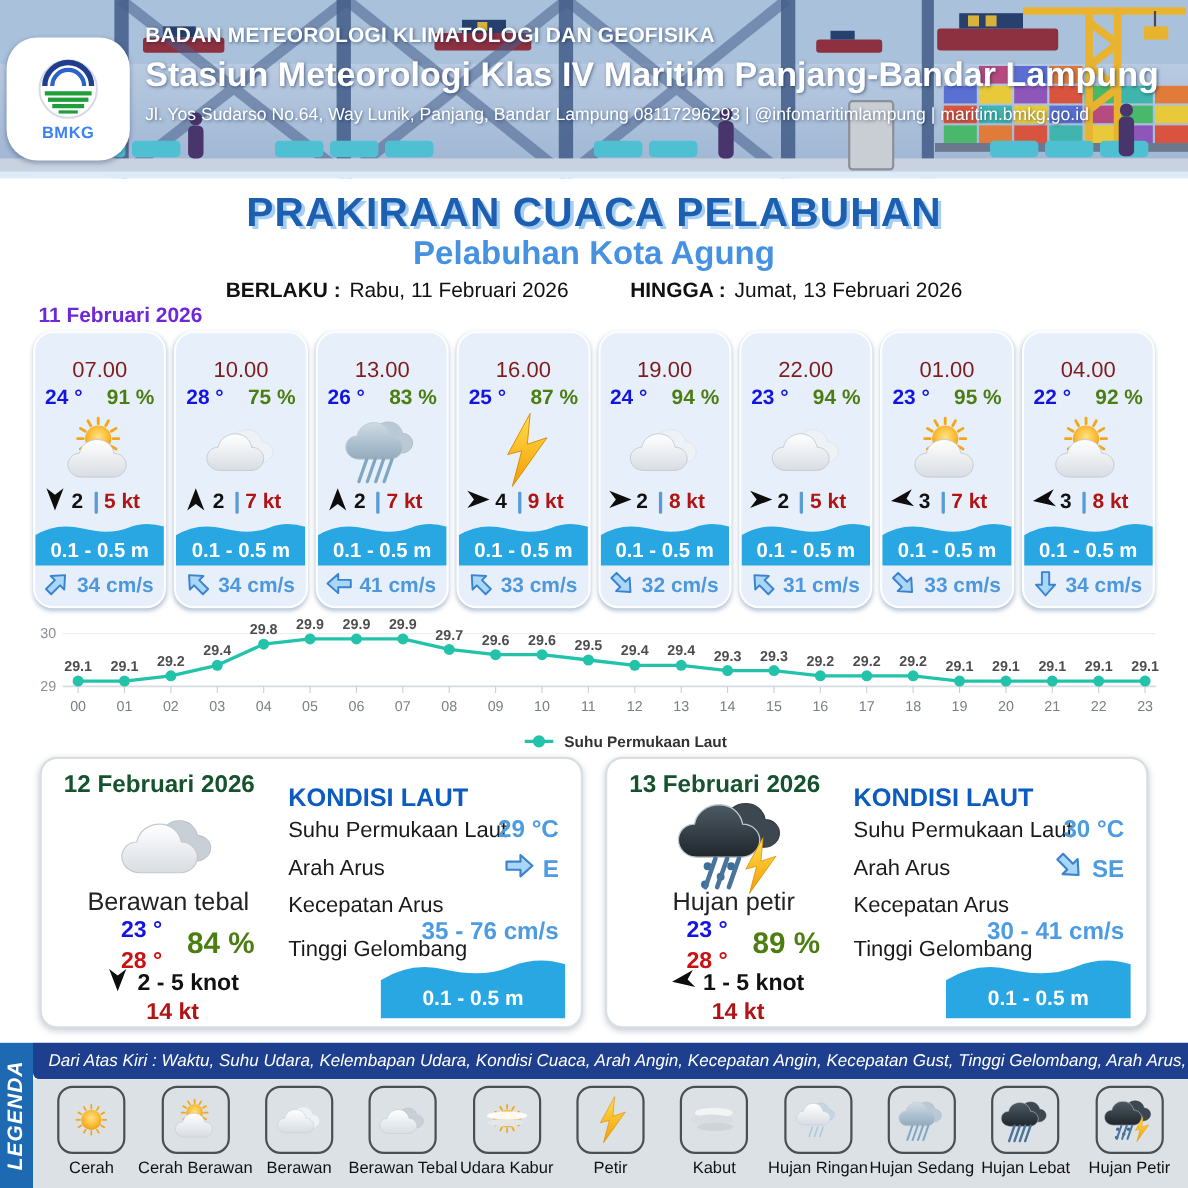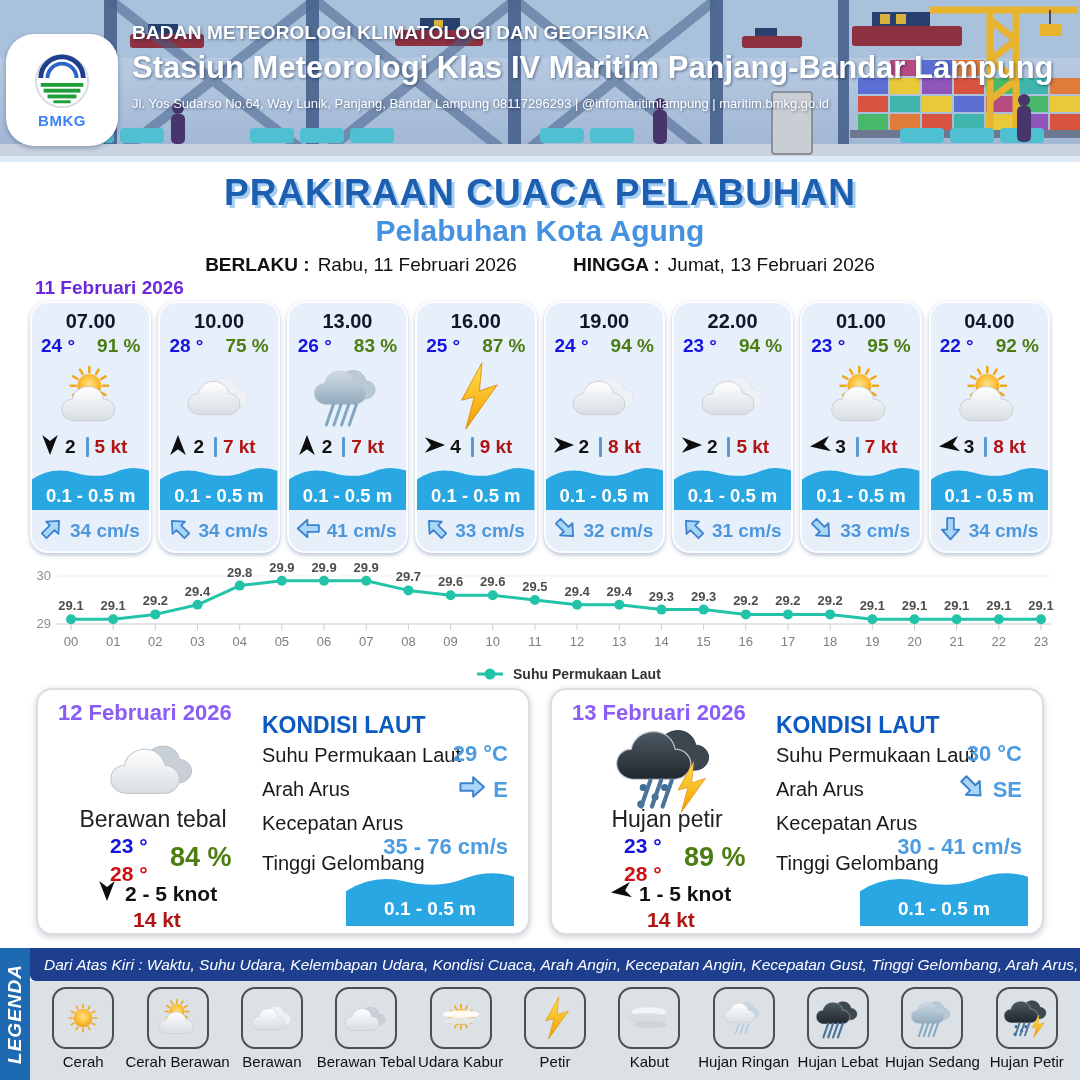--- a/index.html
+++ b/index.html
@@ -11,42 +11,42 @@
   .header{position:absolute;left:0;top:0;width:1080px;height:162px;overflow:hidden;}
   .header svg.bg{position:absolute;left:0;top:0;width:1080px;height:162px;}
   .logo-box{position:absolute;left:6px;top:34px;width:112px;height:112px;background:#fff;
             border-radius:28px;display:flex;flex-direction:column;align-items:center;
             justify-content:center;box-shadow:0 2px 5px rgba(20,40,80,.35);}
   .logo-box .bmkg-label{font-size:15px;font-weight:bold;color:#3b82f6;margin-top:2px;letter-spacing:.5px;}
   .header-text{position:absolute;left:132px;top:22px;width:940px;color:#fff;
                text-shadow:1px 1px 3px rgba(10,30,70,.55);}
   .h-agency{font-size:19px;font-weight:bold;letter-spacing:.2px;}
   .h-station{font-size:31px;font-weight:bold;margin-top:6px;}
-  .h-address{font-size:13px;margin-top:10px;font-weight:500;}
+  .h-address{font-size:16px;margin-top:10px;font-weight:500;}
   .header-strip{position:absolute;left:0;top:156px;width:1080px;height:10px;background:#dcebf7;}
 
   
   .main-title{position:absolute;left:0;top:172px;width:1080px;text-align:center;
               font-size:37px;font-weight:bold;letter-spacing:1px;color:#1c5fb0;
               text-shadow:3px 3px 0 #a6cdf2;}
   .sub-title{position:absolute;left:0;top:214px;width:1080px;text-align:center;
              font-size:30px;font-weight:bold;color:#4792e0;}
   .valid-row{position:absolute;left:0;top:254px;width:1080px;display:flex;
              justify-content:center;gap:56px;font-size:19px;color:#111;}
   .valid-row b{font-weight:bold;}
   .valid-row span.v{margin-left:8px;font-weight:normal;}
   .day1-date{position:absolute;left:35px;top:277px;font-size:19px;font-weight:bold;color:#6d28d9;}
 
   
   .cards-row{position:absolute;left:30px;top:301px;width:1020px;height:252px;
              display:grid;grid-template-columns:repeat(8,1fr);gap:7px;}
   .fcard{background:#e7effa;border:2px solid #fbfdff;border-radius:18px;
          box-shadow:0 2px 4px rgba(110,135,170,.5);display:flex;flex-direction:column;
          overflow:hidden;position:relative;}
-  .fc-time{text-align:center;font-size:20px;font-weight:bold;color:#0f172a;margin-top:7px;}
+  .fc-time{text-align:center;font-size:20px;font-weight:normal;color:#7f1d1d;margin-top:23px;}
   .fc-th{display:flex;justify-content:space-between;padding:2px 9px 0 9px;font-size:19px;font-weight:bold;}
   .fc-temp{color:#1414e0;}
   .fc-hum{color:#4c7d12;}
   .fc-icon{height:76px;display:flex;align-items:center;justify-content:center;margin-top:2px;}
   .fc-wind{display:flex;align-items:center;padding-left:7px;height:30px;font-size:19px;font-weight:bold;}
   .fc-wind .fc-ws{color:#111;margin-left:4px;}
   .fc-div{width:3px;height:20px;background:#5b9bd5;margin:0 6px 0 10px;border-radius:1px;}
   .fc-gust{color:#b11414;}
   .fc-wave{position:relative;height:50px;margin-top:auto;}
   .fc-wave svg{position:absolute;left:0;top:0;width:100%;height:100%;}
@@ -55,21 +55,21 @@
   .fc-cur{display:flex;align-items:center;height:42px;padding-left:6px;}
   .fc-curv{color:#4d97dd;font-size:19px;font-weight:bold;margin-left:5px;}
 
   
   .chart-wrap{position:absolute;left:25px;top:556px;width:1030px;height:132px;}
 
   
   .bigcard{position:absolute;top:688px;width:494px;height:247px;background:#fff;
            border:2px solid #d9dee3;border-radius:16px;box-shadow:0 2px 6px rgba(40,60,90,.25);}
   #bigcard-1{left:36px;} #bigcard-2{left:550px;}
-  .bc-date{position:absolute;left:20px;top:10px;font-size:22px;font-weight:bold;color:#8b5cf6;}
+  .bc-date{position:absolute;left:20px;top:10px;font-size:22px;font-weight:bold;color:#14532d;}
   .bc-icon{position:absolute;left:30px;top:32px;width:170px;height:92px;display:flex;
            align-items:center;justify-content:center;}
   .bc-cond{position:absolute;left:0;top:116px;width:230px;text-align:center;font-size:23px;color:#222;}
   .bc-tmin{position:absolute;left:72px;top:144px;font-size:21px;font-weight:bold;color:#1414e0;}
   .bc-tmax{position:absolute;left:72px;top:172px;font-size:21px;font-weight:bold;color:#cc1111;}
   .bc-hum{position:absolute;left:132px;top:152px;font-size:27px;font-weight:bold;color:#4c7d12;}
   .bc-wind{position:absolute;left:58px;top:190px;display:flex;align-items:center;
            font-size:21px;font-weight:bold;color:#111;}
   .bc-wind span.t{margin-left:7px;}
   .bc-gust{position:absolute;left:95px;top:218px;font-size:21px;font-weight:bold;color:#b11414;}
@@ -925,42 +925,42 @@
               <line x1="40" y1="52" x2="34.4" y2="68" stroke="#a5c9de" stroke-width="2.5" stroke-linecap="round"></line>
               <line x1="49" y1="52" x2="43.4" y2="68" stroke="#a5c9de" stroke-width="2.5" stroke-linecap="round"></line>
               <line x1="58" y1="52" x2="52.4" y2="68" stroke="#a5c9de" stroke-width="2.5" stroke-linecap="round"></line>
             </svg>
           </div>
     <div class="legend-ilabel">Hujan Ringan</div>
         </div>
         <div class="legend-item">
           <div class="legend-ibox">
             <svg width="54" height="46" viewBox="0 0 100 80">
+              <path d="M20 55 C9 55 2 47 2 39 C2 30 9 24 17 24 C19 13 29 6 40 6 C51 6 60 13 62 24 C71 24 78 31 78 39 C78 48 70 55 61 55 Z" transform="translate(30,6) scale(0.68)" fill="#b9c9d6" stroke="#a5b8c7" stroke-width="1.2"></path>
+              <path d="M20 55 C9 55 2 47 2 39 C2 30 9 24 17 24 C19 13 29 6 40 6 C51 6 60 13 62 24 C71 24 78 31 78 39 C78 48 70 55 61 55 Z" transform="translate(10,6) scale(0.8)" fill="url(#gCloudB)" stroke="#c3c9cf" stroke-width="1.2"></path>
+              <line x1="34" y1="50" x2="25.6" y2="74" stroke="#7fa7c2" stroke-width="3.5" stroke-linecap="round"></line>
+              <line x1="43" y1="50" x2="34.6" y2="74" stroke="#7fa7c2" stroke-width="3.5" stroke-linecap="round"></line>
+              <line x1="52" y1="50" x2="43.6" y2="74" stroke="#7fa7c2" stroke-width="3.5" stroke-linecap="round"></line>
+              <line x1="61" y1="50" x2="52.6" y2="74" stroke="#7fa7c2" stroke-width="3.5" stroke-linecap="round"></line>
+            </svg>
+          </div>
+    <div class="legend-ilabel">Hujan Sedang</div>
+        </div>
+        <div class="legend-item">
+          <div class="legend-ibox">
+            <svg width="54" height="46" viewBox="0 0 100 80">
               <path d="M20 55 C9 55 2 47 2 39 C2 30 9 24 17 24 C19 13 29 6 40 6 C51 6 60 13 62 24 C71 24 78 31 78 39 C78 48 70 55 61 55 Z" transform="translate(32,6) scale(0.68)" fill="#3c474f" stroke="#333b42" stroke-width="1.2"></path>
               <path d="M20 55 C9 55 2 47 2 39 C2 30 9 24 17 24 C19 13 29 6 40 6 C51 6 60 13 62 24 C71 24 78 31 78 39 C78 48 70 55 61 55 Z" transform="translate(8,6) scale(0.82)" fill="url(#gCloudD)" stroke="#c3c9cf" stroke-width="1.2"></path>
               <line x1="32" y1="50" x2="22.9" y2="76" stroke="#4a7499" stroke-width="4" stroke-linecap="round"></line>
               <line x1="41" y1="50" x2="31.9" y2="76" stroke="#4a7499" stroke-width="4" stroke-linecap="round"></line>
               <line x1="50" y1="50" x2="40.9" y2="76" stroke="#4a7499" stroke-width="4" stroke-linecap="round"></line>
               <line x1="59" y1="50" x2="49.9" y2="76" stroke="#4a7499" stroke-width="4" stroke-linecap="round"></line>
             </svg>
           </div>
     <div class="legend-ilabel">Hujan Lebat</div>
-        </div>
-        <div class="legend-item">
-          <div class="legend-ibox">
-            <svg width="54" height="46" viewBox="0 0 100 80">
-              <path d="M20 55 C9 55 2 47 2 39 C2 30 9 24 17 24 C19 13 29 6 40 6 C51 6 60 13 62 24 C71 24 78 31 78 39 C78 48 70 55 61 55 Z" transform="translate(30,6) scale(0.68)" fill="#b9c9d6" stroke="#a5b8c7" stroke-width="1.2"></path>
-              <path d="M20 55 C9 55 2 47 2 39 C2 30 9 24 17 24 C19 13 29 6 40 6 C51 6 60 13 62 24 C71 24 78 31 78 39 C78 48 70 55 61 55 Z" transform="translate(10,6) scale(0.8)" fill="url(#gCloudB)" stroke="#c3c9cf" stroke-width="1.2"></path>
-              <line x1="34" y1="50" x2="25.6" y2="74" stroke="#7fa7c2" stroke-width="3.5" stroke-linecap="round"></line>
-              <line x1="43" y1="50" x2="34.6" y2="74" stroke="#7fa7c2" stroke-width="3.5" stroke-linecap="round"></line>
-              <line x1="52" y1="50" x2="43.6" y2="74" stroke="#7fa7c2" stroke-width="3.5" stroke-linecap="round"></line>
-              <line x1="61" y1="50" x2="52.6" y2="74" stroke="#7fa7c2" stroke-width="3.5" stroke-linecap="round"></line>
-            </svg>
-          </div>
-    <div class="legend-ilabel">Hujan Sedang</div>
         </div>
         <div class="legend-item">
           <div class="legend-ibox">
             <svg width="54" height="46" viewBox="0 0 100 80">
               <path d="M20 55 C9 55 2 47 2 39 C2 30 9 24 17 24 C19 13 29 6 40 6 C51 6 60 13 62 24 C71 24 78 31 78 39 C78 48 70 55 61 55 Z" transform="translate(32,4) scale(0.68)" fill="#3c474f" stroke="#333b42" stroke-width="1.2"></path>
               <path d="M20 55 C9 55 2 47 2 39 C2 30 9 24 17 24 C19 13 29 6 40 6 C51 6 60 13 62 24 C71 24 78 31 78 39 C78 48 70 55 61 55 Z" transform="translate(6,4) scale(0.82)" fill="url(#gCloudD)" stroke="#c3c9cf" stroke-width="1.2"></path>
               <circle cx="30" cy="56" r="3" fill="#3b6f9a"></circle>
               <circle cx="40" cy="64" r="3" fill="#3b6f9a"></circle>
               <circle cx="28" cy="70" r="3" fill="#3b6f9a"></circle>
               <circle cx="48" cy="56" r="3" fill="#3b6f9a"></circle>

